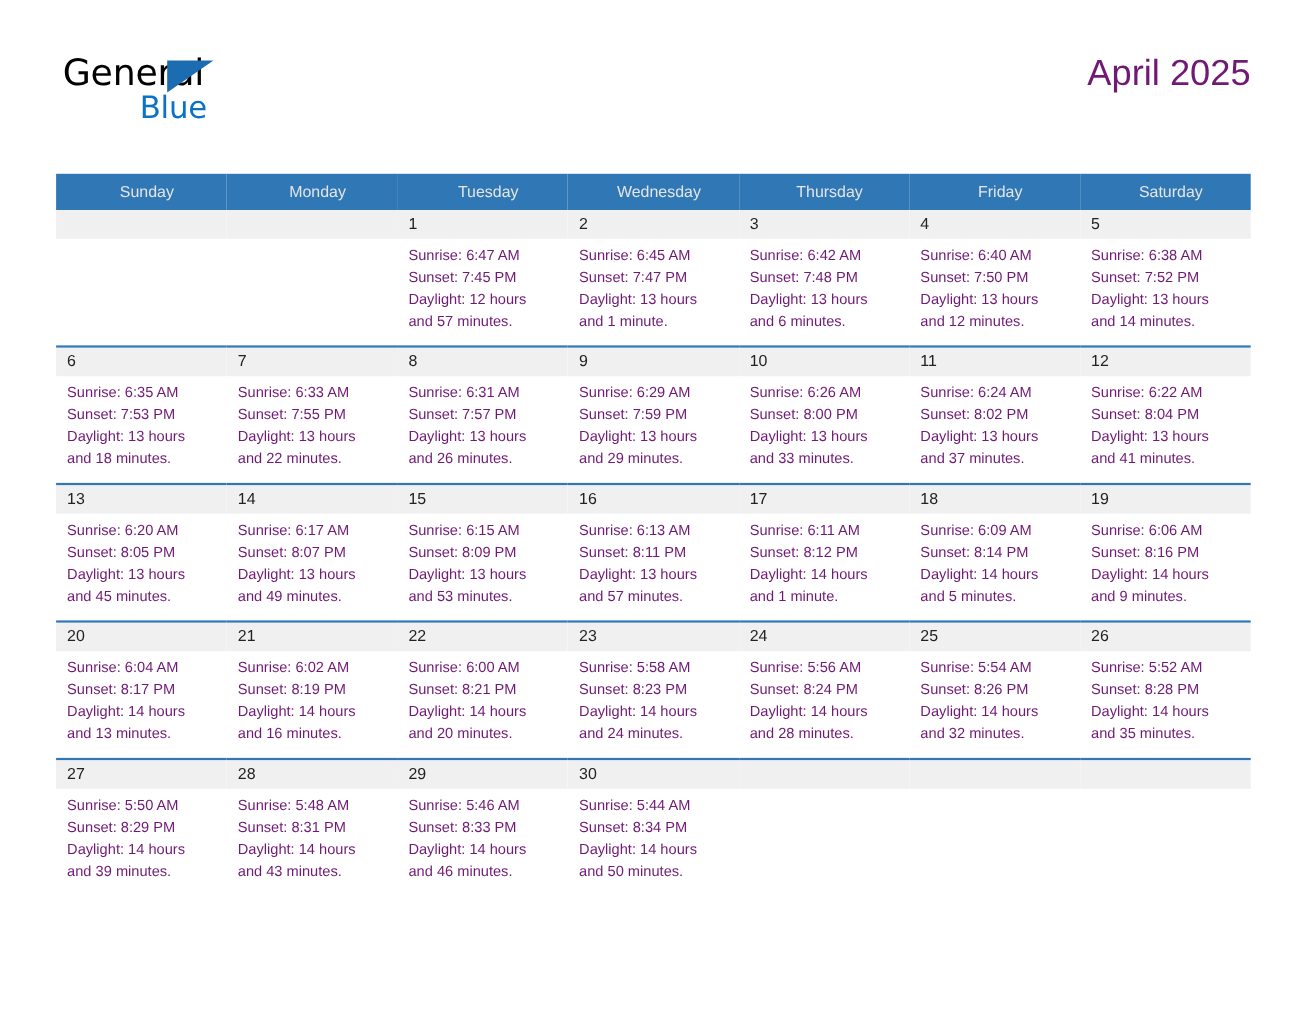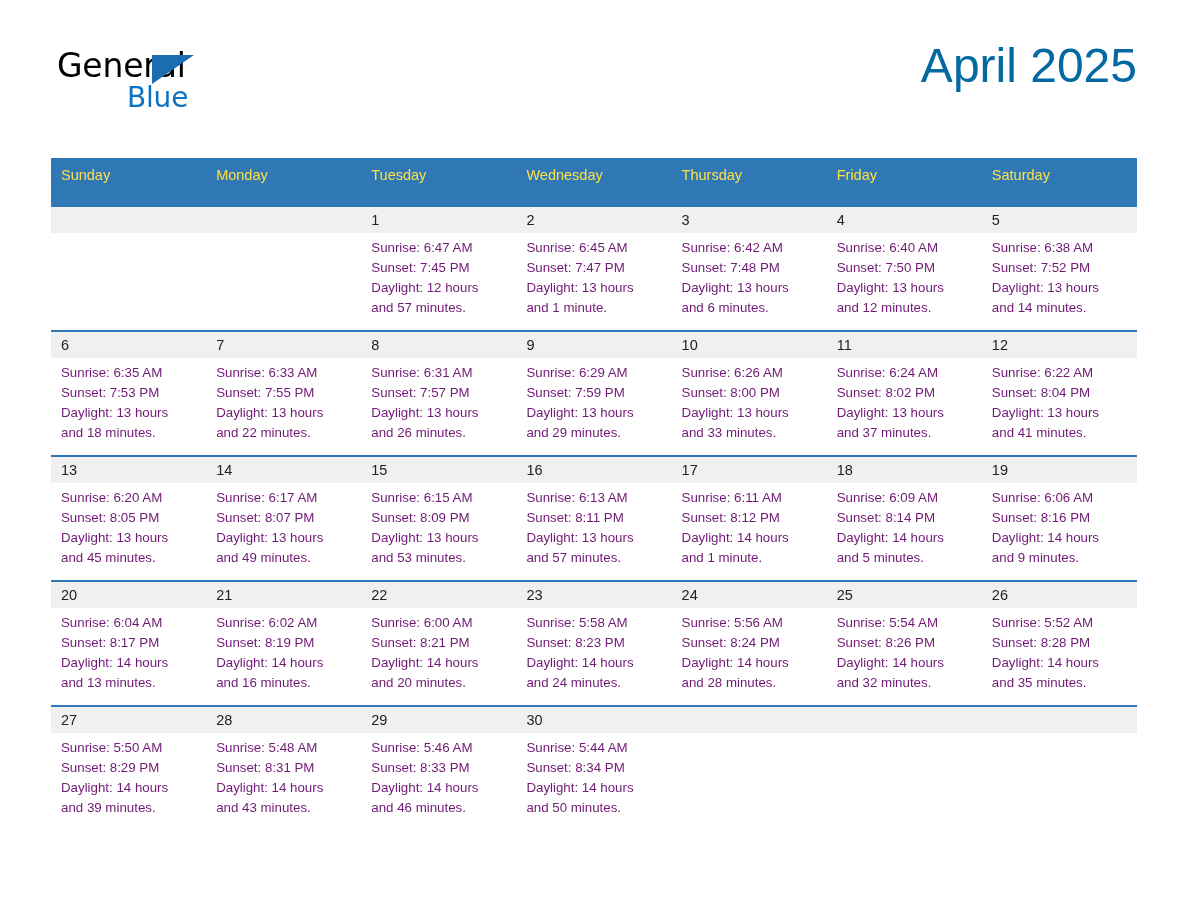--- a/index.html
+++ b/index.html
@@ -69,23 +69,23 @@
     line-height: 36px;
   }
 
   .title-block {
     position: absolute;
     right: 51px;
     top: 42px;
     text-align: right;
   }
   .month-title {
-    font-size: 48px;
+    font-size: 33px;
     font-weight: 400;
-    color: #0369a1;
+    color: #701a75;
     line-height: 48px;
     letter-spacing: 0px;
   }
   .location {
     margin-top: 9px;
     font-size: 23px;
     font-weight: 400;
     color: #171717;
     line-height: 28px;
   }
@@ -99,25 +99,25 @@
   }
 
   .cal-table {
     width: 1086px;
     border-collapse: collapse;
     table-layout: fixed;
   }
 
   .cal-table th {
     background: #3077b5;
-    color: #fde047;
+    color: #e5e5e5;
     font-size: 14.5px;
     font-weight: 400;
-    text-align: left;
-    padding: 8px 0 24px 10px;
+    text-align: center;
+    padding: 8px 0 8px 10px;
     height: 17px;
     vertical-align: middle;
   }
 
   td.daycell {
     vertical-align: top;
     padding: 0;
     width: 155.14px;
     background: #ffffff;
   }

